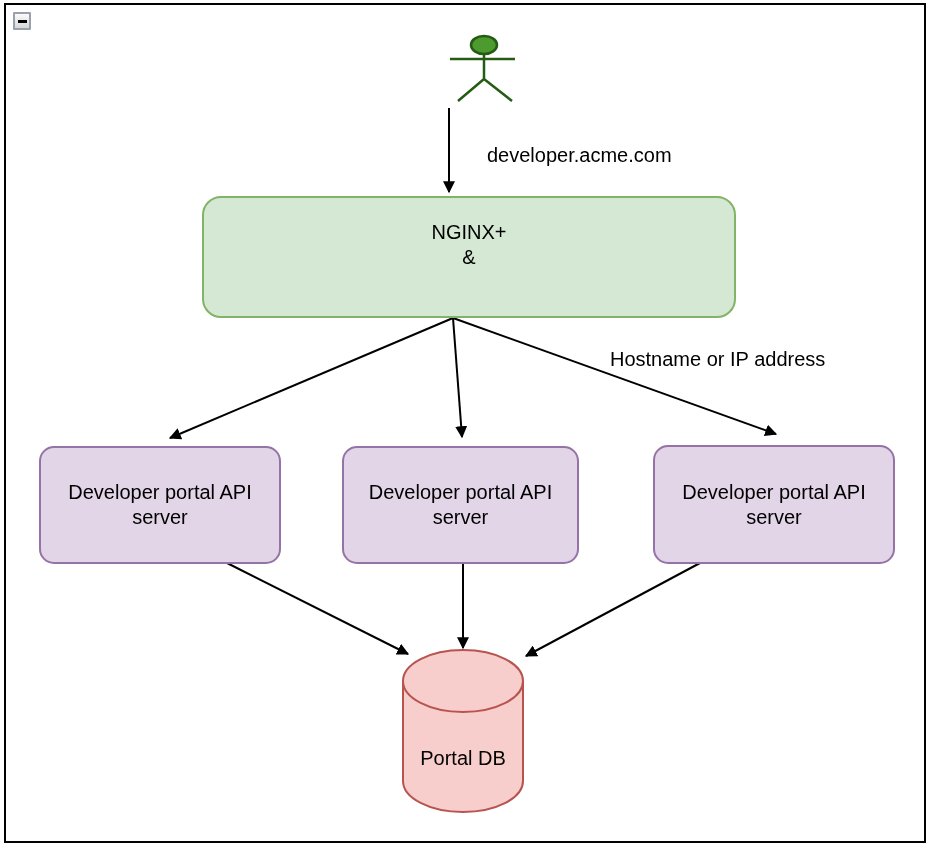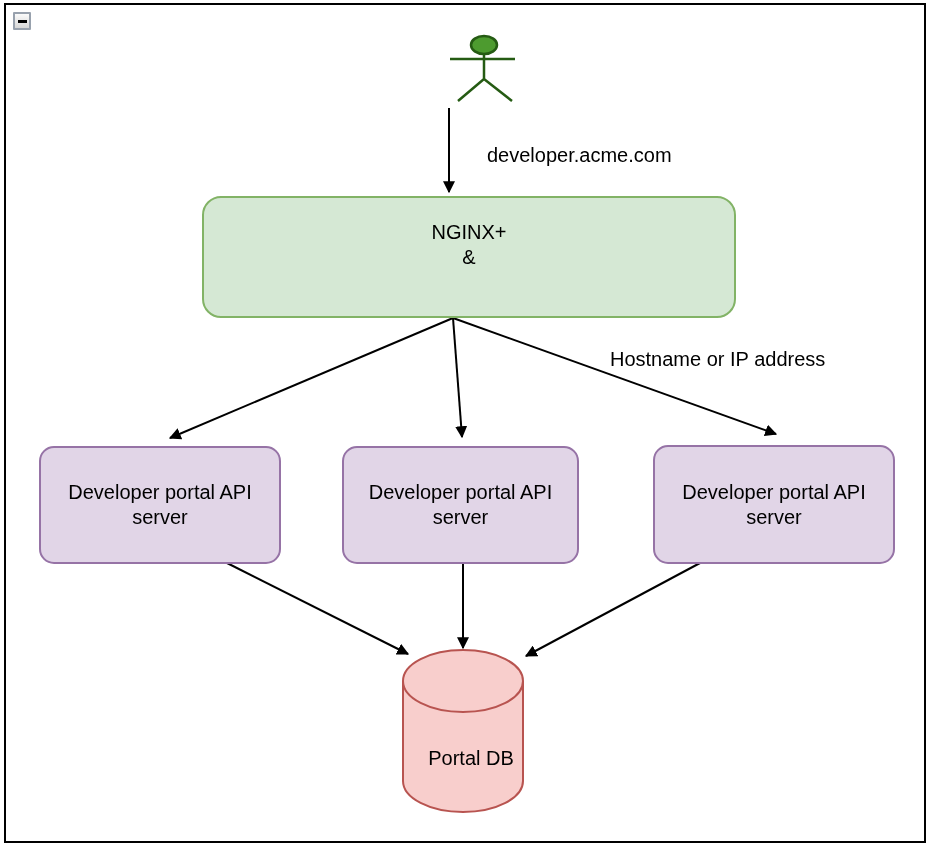--- a/index.html
+++ b/index.html
@@ -72,20 +72,20 @@
   </div>
   <div class="node-label" style="left:343px;top:447px;width:235px;height:116px;">
     <span>Developer portal API</span>
     <span>server</span>
   </div>
   <div class="node-label" style="left:654px;top:446px;width:240px;height:117px;">
     <span>Developer portal API</span>
     <span>server</span>
   </div>
 
-  <div class="node-label" style="left:403px;top:744px;width:120px;height:28px;padding-left:8px;">
+  <div class="node-label" style="left:403px;top:744px;width:120px;height:28px;">
     <span>Portal DB</span>
   </div>
 
   <div class="lbl" style="left:487px;top:143px;">developer.acme.com</div>
   <div class="lbl" style="left:610px;top:339px;margin-top:8px;">Hostname or IP address</div>
 
 </div>
 
 </body></html>

